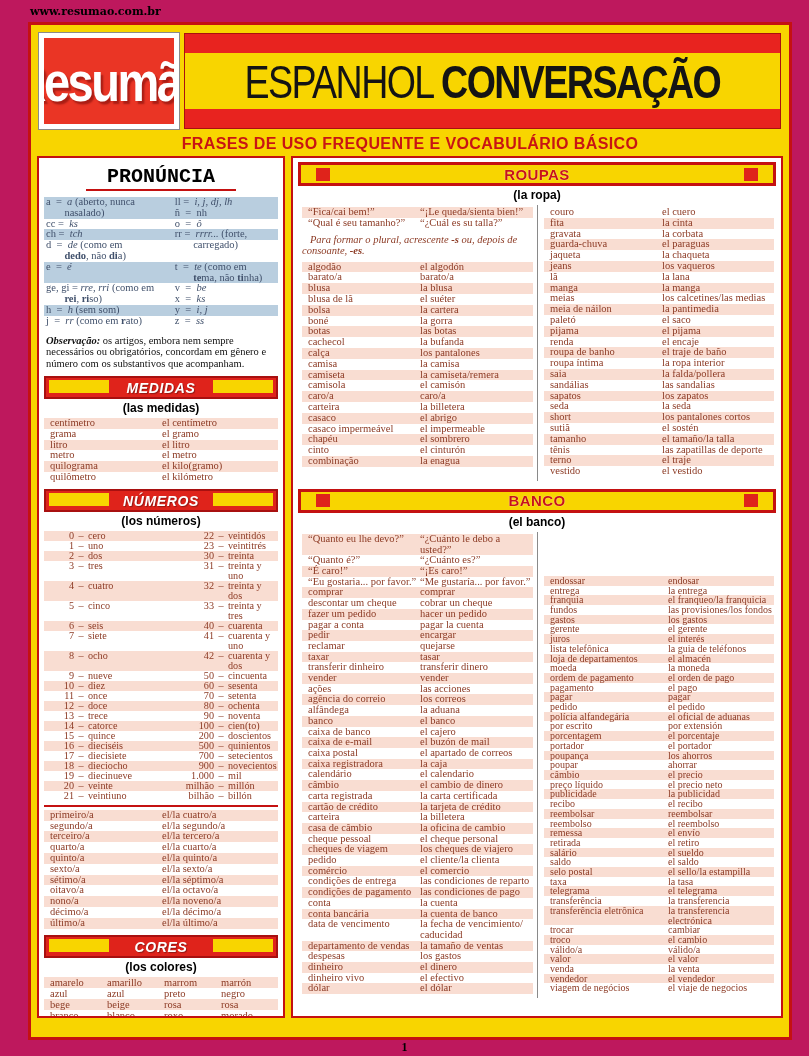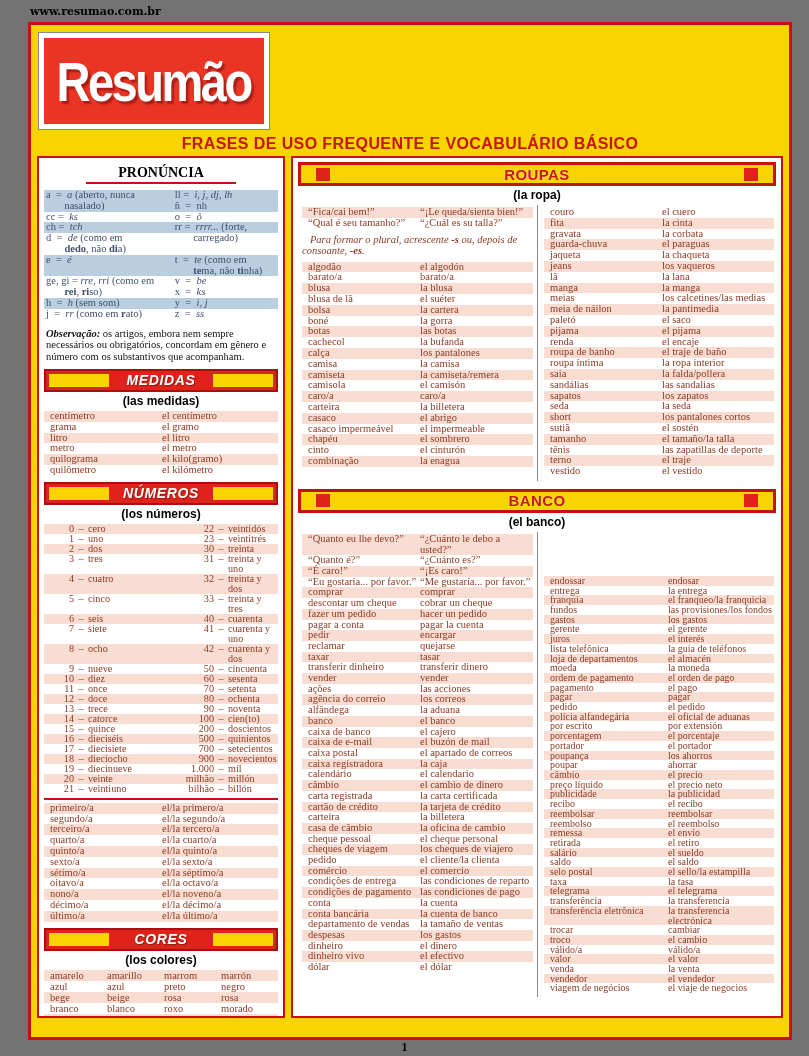--- a/index.html
+++ b/index.html
@@ -1,21 +1,21 @@
 <!DOCTYPE html>
 <html><head>
 <meta charset="utf-8">
 <style>
   :root{
     --red:#df231b; --dkred:#b01010; --yellow:#f8d500; --pink:#f9ddd2;
     --blue:#b9cedf; --word:#8c3a24; --pron:#40506b;
   }
   *{margin:0;padding:0;box-sizing:border-box;}
   body{background:#fff;width:809px;height:1056px;font-family:"Liberation Serif",serif;}
-  .page{position:relative;width:809px;height:1056px;background:#737373;overflow:hidden;}
+  .page{position:relative;width:809px;height:1056px;background:#be185d;overflow:hidden;}
   .site-url{position:absolute;top:5px;left:30px;font:bold 11px "DejaVu Serif",serif;color:#000;}
   .sheet{position:absolute;left:28px;top:22px;width:764px;height:1018px;background:var(--yellow);
     border:3px solid #c41111;padding:4px 6px;}
   
   .masthead{display:flex;gap:5px;padding:4px 2px 2px;}
   .logo-box{width:230px;height:96px;background:#ea3525;border:5px solid #fff;box-shadow:0 0 0 1px #8a8a8a;
     display:flex;align-items:center;justify-content:center;overflow:hidden;}
   .logo-text{color:#fff;font-family:"Liberation Sans",sans-serif;font-weight:bold;font-size:56px;
     letter-spacing:-3px;transform:scaleX(.84);text-shadow:3px 3px 2px rgba(90,0,0,.45);}
   .flag{flex:1;height:96px;display:flex;flex-direction:column;border:1px solid #a81010;background:var(--yellow);}
@@ -25,31 +25,31 @@
     font-size:47px;color:#141414;letter-spacing:-2px;}
   .big-title .heavy{font-weight:bold;}
   .frases{height:25px;display:flex;align-items:center;justify-content:center;color:#c81414;
     font-family:"Liberation Sans",sans-serif;font-weight:bold;font-size:16px;letter-spacing:.4px;}
   
   .content{display:flex;gap:6px;height:862px;}
   .box{background:#fff;border:2px solid #c41111;overflow:hidden;}
   .col-left{width:248px;padding:3px 5px;}
   .col-right{flex:1;padding:2px 3px;}
   
-  .pron-title{text-align:center;font-family:Liberation Serif, serif;font-weight:bold;font-size:14px;
+  .pron-title{text-align:center;font-family:Liberation Mono, monospace;font-weight:bold;font-size:20px;
     padding:4px 0 1px;color:#000;}
   .pron-rule{width:150px;margin:0 auto 6px;border-bottom:2px solid #c41111;}
   .pron-row{display:flex;font-size:10.5px;line-height:10.8px;color:var(--pron);padding:0 2px;}
   .pron-row .pl{width:56%;}
   .pron-row .pr{width:44%;}
   .bb{background:var(--blue);}
   .obs{font-size:10.5px;line-height:11.8px;color:#111;margin:8px 2px 4px;}
   .obs .obs-label{font-style:italic;font-weight:bold;}
   
-  .bar-n{display:flex;align-items:center;justify-content:space-between;background:var(--red);
+  .bar-n{display:flex;justify-content:space-between;background:var(--red);
     border:2px solid #a81010;height:23px;margin:6px 0 2px;padding:2px 3px;}
   .bar-n .accent{background:var(--yellow);height:13px;width:60px;}
   .bar-n .t{color:#fff;font-family:"Liberation Sans",sans-serif;font-style:italic;font-weight:bold;
     font-size:14px;letter-spacing:.6px;padding:0 6px;text-shadow:1px 1px 1px rgba(0,0,0,.35);}
   .bar-w{display:flex;align-items:center;justify-content:space-between;background:var(--yellow);
     border:3px solid #c41111;height:24px;margin:2px 2px 1px;padding:2px 15px;text-align:center;}
   .bar-w .cap{background:var(--red);height:13px;width:14px;}
   .bar-w .t{color:#c81414;font-family:"Liberation Sans",sans-serif;font-weight:bold;font-size:15px;
     letter-spacing:.4px;text-shadow:0 0 1px #fff;}
   .subt{text-align:center;font-family:"Liberation Sans",sans-serif;font-weight:bold;font-size:12px;
@@ -91,20 +91,29 @@
 
 <div class="page">
   <div class="site-url">www.resumao.com.br</div>
 
   <div class="sheet">
 
     <div class="masthead">
       <div class="logo-box">
         <span class="logo-text">Resumão</span>
       </div>
+      <div class="flag">
+        <div class="fs"></div>
+        <div class="fm">
+          <div class="big-title">
+            <span class="light">ESPANHOL </span><span class="heavy">CONVERSAÇÃO</span>
+          </div>
+        </div>
+        <div class="fs"></div>
+      </div>
     </div>
 
     <div class="frases">FRASES DE USO FREQUENTE E VOCABULÁRIO BÁSICO</div>
 
     <div class="content">
 
       <div class="box col-left">
         <div class="pron-title">PRONÚNCIA</div>
         <div class="pron-rule"></div>
         <div id="pron-body">
@@ -377,21 +386,21 @@
               <span class="n2">bilhão</span>
               <span class="dash">–</span>
               <span class="w2">billón</span>
             </div>
           </div>
 
         <div class="red-rule"></div>
         <div id="ordinais-body" class="plist">
             <div class="row pair">
               <span class="pt">primeiro/a</span>
-              <span class="es">el/la primero/a</span>
+              <span class="es">el/la cuatro/a</span>
             </div>
             <div class="row pair">
               <span class="pt">segundo/a</span>
               <span class="es">el/la segundo/a</span>
             </div>
             <div class="row pair">
               <span class="pt">terceiro/a</span>
               <span class="es">el/la tercero/a</span>
             </div>
             <div class="row pair">
@@ -821,20 +830,24 @@
                 </div>
                 <div class="row pair">
                   <span class="pt">conta</span>
                   <span class="es">la cuenta</span>
                 </div>
                 <div class="row pair">
                   <span class="pt">conta bancária</span>
                   <span class="es">la cuenta de banco</span>
                 </div>
                 <div class="row pair">
+                  <span class="pt">data de vencimento</span>
+                  <span class="es">la fecha de vencimiento/ caducidad</span>
+                </div>
+                <div class="row pair">
                   <span class="pt">departamento de vendas</span>
                   <span class="es">la tamaño de ventas</span>
                 </div>
                 <div class="row pair">
                   <span class="pt">despesas</span>
                   <span class="es">los gastos</span>
                 </div>
                 <div class="row pair">
                   <span class="pt">dinheiro</span>
                   <span class="es">el dinero</span>

